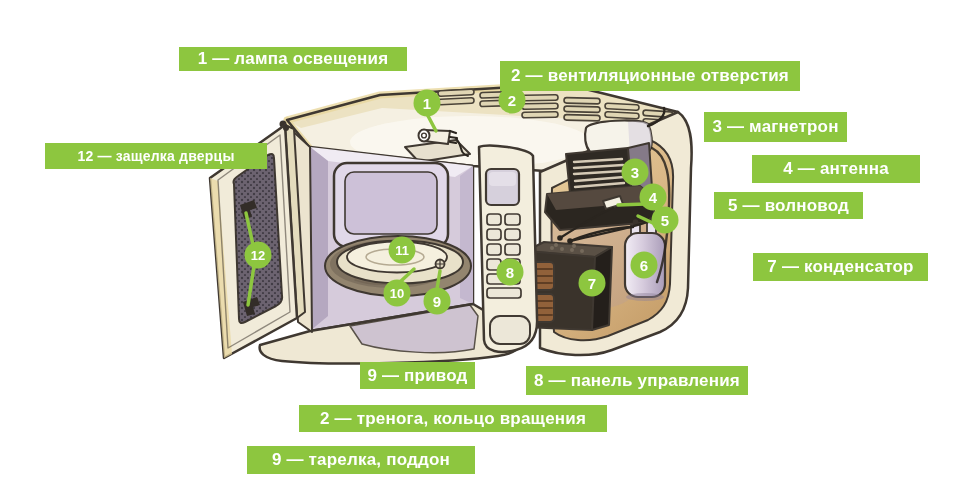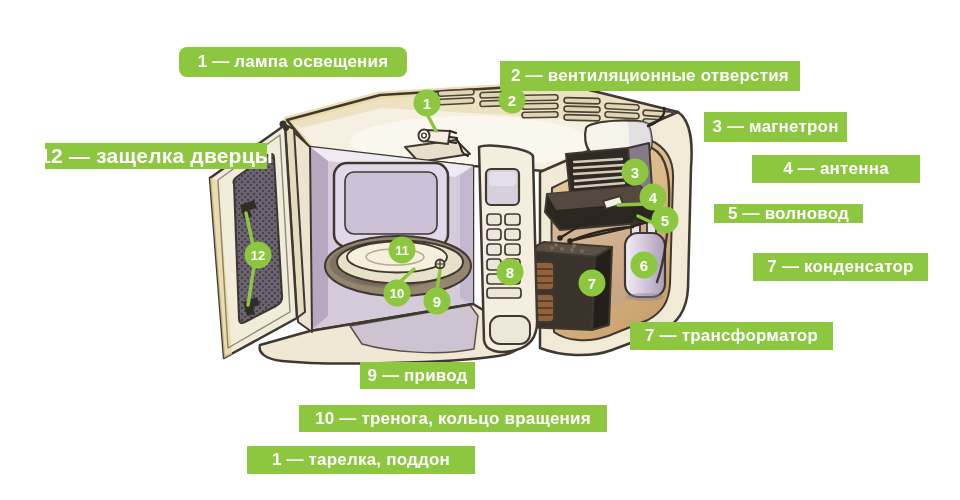--- a/index.html
+++ b/index.html
@@ -13,32 +13,32 @@
     position:relative;width:960px;height:500px;background:var(--bg);
     overflow:hidden;font-family:"Liberation Sans","DejaVu Sans",sans-serif;
   }
   .stage svg{position:absolute;left:0;top:0;}
   .part-label{
     position:absolute;background:var(--accent-green);color:var(--label-text);
     font-weight:bold;font-size:17px;letter-spacing:.2px;
     display:flex;align-items:center;justify-content:center;
     white-space:nowrap;box-sizing:border-box;padding:0 10px;
   }
-  .lbl-1 {left:179px;top:47px; width:228px;height:30px;border-radius:8px;}
+  .lbl-1 {left:179px;top:47px; width:228px;height:24px;}
   .lbl-2 {left:500px;top:33px; width:300px;height:30px;margin-top:28px;}
   .lbl-3 {left:704px;top:112px;width:143px;height:30px;}
   .lbl-4 {left:752px;top:155px;width:168px;height:28px;}
-  .lbl-5 {left:714px;top:204px;width:149px;height:19px;}
+  .lbl-5 {left:714px;top:192px;width:149px;height:27px;}
   .lbl-6 {left:753px;top:253px;width:175px;height:28px;}
   .lbl-7 {left:630px;top:322px;width:203px;height:28px;}
   .lbl-8 {left:526px;top:366px;width:222px;height:29px;}
   .lbl-9 {left:360px;top:362px;width:115px;height:27px;}
   .lbl-10{left:299px;top:405px;width:308px;height:27px;}
   .lbl-11{left:247px;top:446px;width:228px;height:28px;}
-  .lbl-12{left:45px; top:143px;width:222px;height:26px;font-size:21px;}
+  .lbl-12{left:45px; top:143px;width:222px;height:26px;font-size:14px;}
   .badge-circle{fill:var(--accent-green);}
   .badge-num{fill:#fff;font:bold 15px "Liberation Sans","DejaVu Sans",sans-serif;
     text-anchor:middle;dominant-baseline:central;}
   .badge-num.sm{font-size:13px;}
   .leader{stroke:var(--accent-green);stroke-width:3.5;stroke-linecap:round;fill:none;}
   .ol{stroke:var(--outline);}
 </style>
 </head>
 <body>
 
@@ -270,18 +270,18 @@
         </g>
   </g>
 </svg>
 
   <div class="part-label lbl-1">1 — лампа освещения</div>
   <div class="part-label lbl-2">2 — вентиляционные отверстия</div>
   <div class="part-label lbl-3">3 — магнетрон</div>
   <div class="part-label lbl-4">4 — антенна</div>
   <div class="part-label lbl-5">5 — волновод</div>
   <div class="part-label lbl-6">7 — конденсатор</div>
-  <div class="part-label lbl-7">7 — трансформатор</div>
+  <div class="part-label lbl-8">8 — панель управления</div>
   <div class="part-label lbl-9">9 — привод</div>
-  <div class="part-label lbl-10">10 — тренога, кольцо вращения</div>
-  <div class="part-label lbl-11">1 — тарелка, поддон</div>
+  <div class="part-label lbl-10">2 — тренога, кольцо вращения</div>
+  <div class="part-label lbl-11">9 — тарелка, поддон</div>
   <div class="part-label lbl-12">12 — защелка дверцы</div>
 </div>
 
 </body></html>

